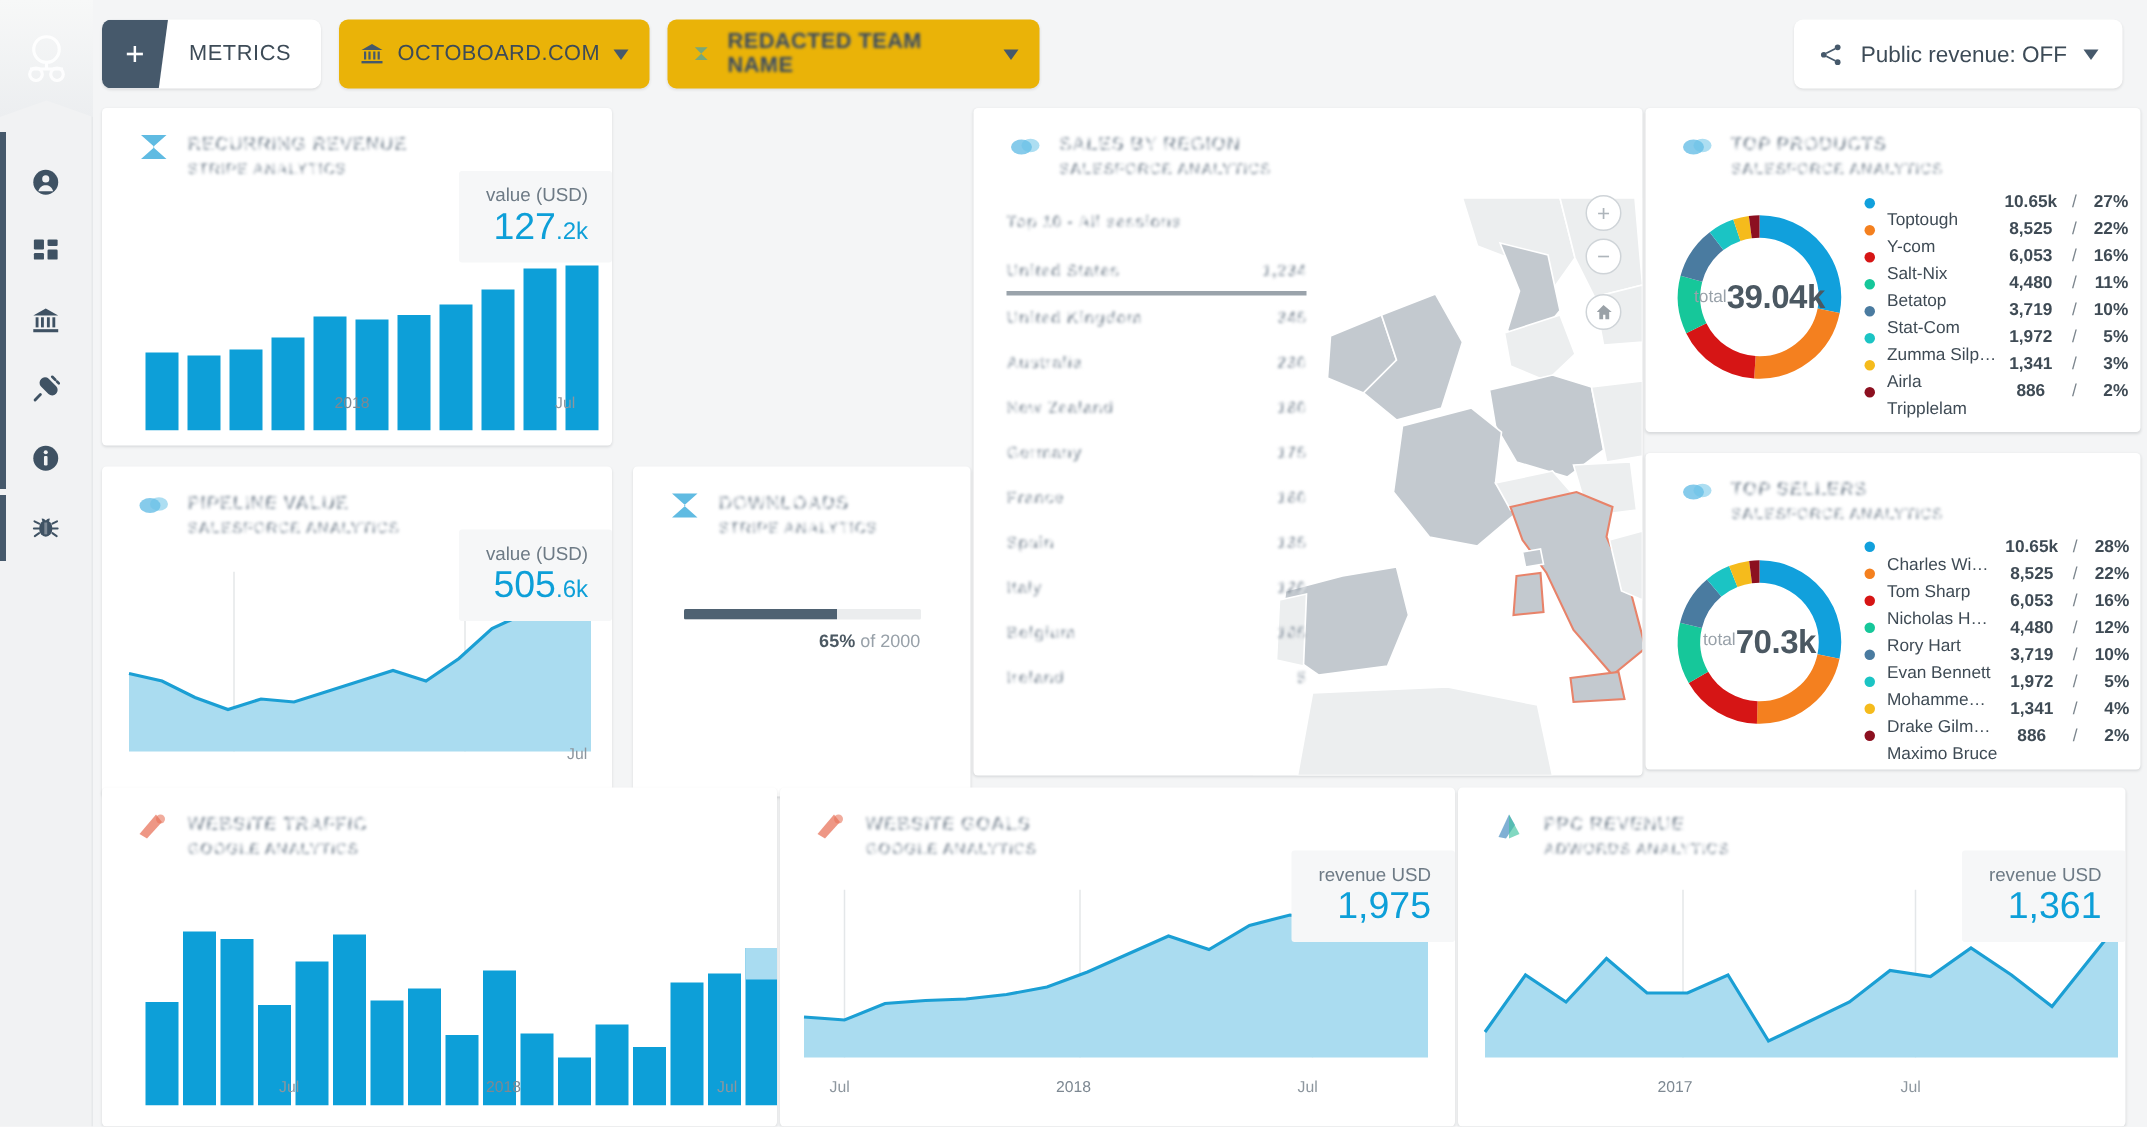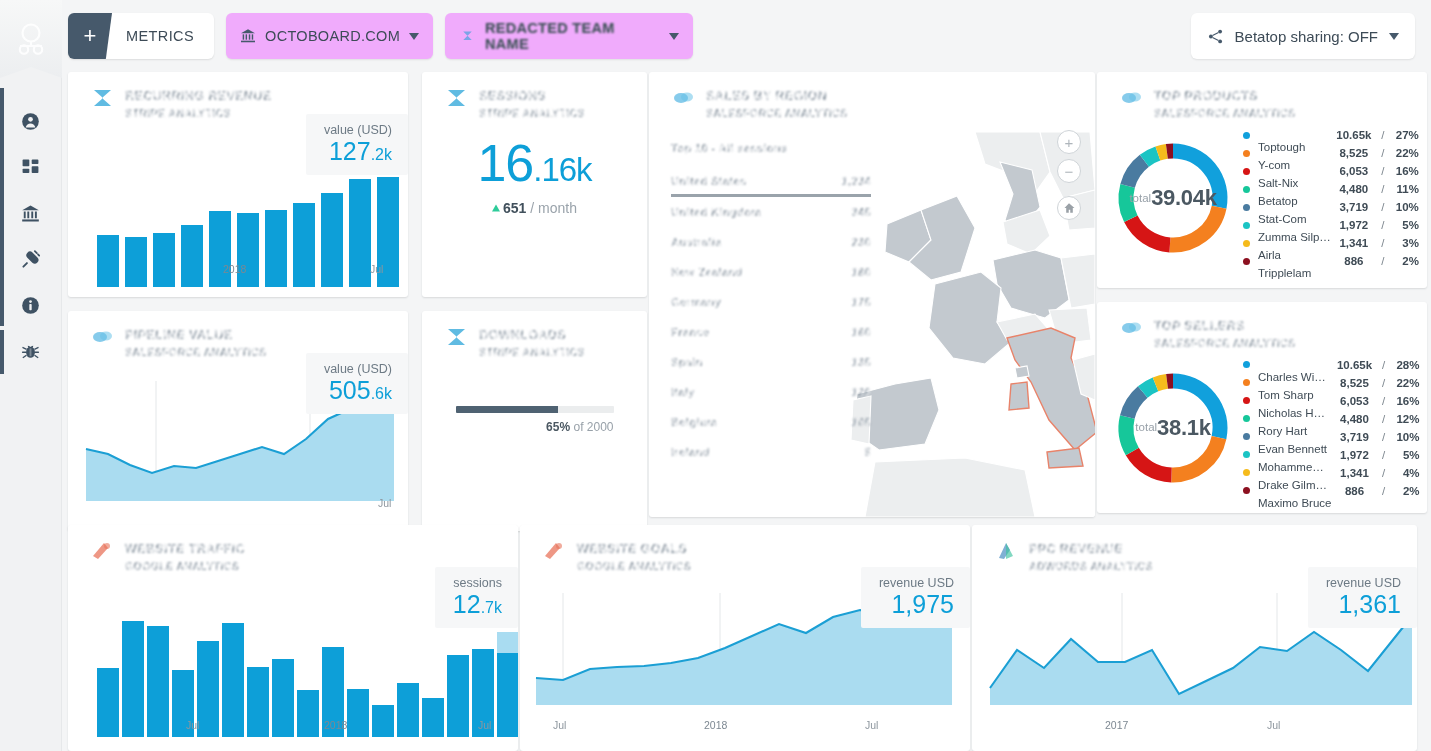--- a/index.html
+++ b/index.html
@@ -57,21 +57,21 @@
     width: 44px; height: 46px; background: #46596b; color: #fff;
     display: flex; align-items: center; justify-content: center;
     font-size: 22px; font-weight: 300; line-height: 1;
     clip-path: polygon(0 0, 100% 0, 86% 100%, 0 100%);
   }
   .btn-metrics .lbl {
     padding: 0 20px 0 14px; font-size: 14.5px; letter-spacing: .4px;
     color: #3d4b57; font-weight: 400;
   }
   .pill {
-    display: flex; align-items: center; height: 46px; background: #f0abfc;
+    display: flex; align-items: center; height: 46px; background: #eab308;
     border-radius: 6px; box-shadow: 0 1px 2px rgba(0,0,0,.09);
     padding: 0 14px; gap: 9px; cursor: pointer;
   }
   .pill .txt { font-size: 14.5px; color: #3d4b57; letter-spacing: .3px; }
   .pill svg { flex: 0 0 auto; }
   .caret { width: 0; height: 0; border-left: 5.5px solid transparent;
            border-right: 5.5px solid transparent; border-top: 7px solid #46596b; }
   .pill-team { width: 248px; justify-content: space-between; }
   .blurtext {
     color: transparent;
@@ -271,21 +271,21 @@
       </div>
 
       <div class="topbar-right">
         <div class="btn-share">
           <svg width="17" height="17" viewBox="0 0 24 24">
             <circle cx="18.5" cy="5" r="2.7" fill="#46596b"></circle>
             <circle cx="5.5" cy="12" r="2.7" fill="#46596b"></circle>
             <circle cx="18.5" cy="19" r="2.7" fill="#46596b"></circle>
             <path d="M16.2 6.3 L7.8 10.7 M7.8 13.3 L16.2 17.7" stroke="#46596b" stroke-width="1.6"></path>
           </svg>
-          <span class="txt">Betatop sharing: OFF</span>
+          <span class="txt">Public revenue: OFF</span>
           <span class="caret"></span>
         </div>
       </div>
     </div>
 
     <div class="grid">
 
       <div class="col" style="flex:0 0 auto;">
         <div style="display:flex;gap:14px;">
 
@@ -322,40 +322,20 @@
             </svg>
             <svg width="340" height="135" viewBox="0 0 340 135" style="position:absolute;left:-56px;top:80px;">
               <rect x="393" y="12" width="22" height="123" fill="#0d9fd8"></rect>
               <rect x="421" y="11" width="22" height="124" fill="#0d9fd8"></rect>
               <rect x="421" y="11" width="22" height="11" fill="#a9dcf1"></rect>
             </svg>
             <span class="axis-lbl" style="left:155px;bottom:22px;">2018</span>
             <span class="axis-lbl light" style="left:302px;bottom:22px;">Jul</span>
           </div>
 
-          <div class="card" style="width:225px;height:225px;">
-            <div class="card-head">
-              <div class="head-row">
-                <svg class="src-icon" viewBox="0 0 26 22">
-                  <path d="M4 3h17l-9 8 9 8H4l9-8z" fill="#1c9ed6" opacity=".7"></path>
-                </svg>
-                <div class="titles">
-                  <span class="c-title blurtext">SESSIONS</span>
-                  <span class="c-sub blurtext">STRIPE ANALYTICS</span>
-                </div>
-              </div>
-            </div>
-            <div class="bignum-wrap">
-              <div class="bignum"><span>16</span><span class="sm">.16k</span></div>
-              <div class="bigsub">
-                <span class="tri"></span><b>651</b>
-                <span>/ month</span>
-              </div>
-            </div>
-          </div>
         </div>
 
         <div style="display:flex;gap:14px;">
 
           <div class="card" style="width:340px;height:220px;">
             <div class="card-head">
               <div class="head-row">
                 <svg class="src-icon" viewBox="0 0 26 22">
                   <ellipse cx="10" cy="11" rx="7" ry="5" fill="#36a9dd" opacity=".6"></ellipse>
                   <ellipse cx="16" cy="10" rx="6" ry="4.5" fill="#69c3e8" opacity=".55"></ellipse>
@@ -616,21 +596,21 @@
                   <path d="M108.0037149720946,71.62591339906396 A47,47 0 0 1 60.50878712559083,108.9763374920097" stroke="#f4801f" stroke-width="15" fill="none"></path>
                   <path d="M60.50878712559083,108.9763374920097 A47,47 0 0 1 21.296806022131378,85.5" stroke="#d61515" stroke-width="15" fill="none"></path>
                   <path d="M21.296806022131378,85.5 A47,47 0 0 1 16.32485628879354,50.91933003105693" stroke="#16c79a" stroke-width="15" fill="none"></path>
                   <path d="M16.32485628879354,50.91933003105693 A47,47 0 0 1 31.788982344732645,25.99591117340804" stroke="#4a7ba0" stroke-width="15" fill="none"></path>
                   <path d="M31.788982344732645,25.99591117340804 A47,47 0 0 1 44.53186458396462,18.36670714824458" stroke="#1bc4c4" stroke-width="15" fill="none"></path>
                   <path d="M44.53186458396462,18.36670714824458 A47,47 0 0 1 56.0501546820338,15.378123796952622" stroke="#f5bb1c" stroke-width="15" fill="none"></path>
                   <path d="M56.0501546820338,15.378123796952622 A47,47 0 0 1 61.99999999999999,15" stroke="#8c1020" stroke-width="15" fill="none"></path>
                 </svg>
               <div class="donut-center">
                 <span class="tot">total</span>
-                <span class="big">38.1k</span>
+                <span class="big">70.3k</span>
               </div>
             </div>
             <div class="legend" id="legend-sellers">
                 <div class="lg-row">
                   <span class="lg-dot" style="background:#11a0dc"></span>
                   <span class="lg-name">Charles Wi…</span>
                   <span class="lg-val">10.65k</span>
                   <span class="lg-slash">/</span>
                   <span class="lg-pct">28%</span>
                 </div>
@@ -696,24 +676,20 @@
           <div class="head-row">
             <svg class="src-icon" viewBox="0 0 26 22">
               <path d="M3 16 L14 3 L18 8 L8 19 Z" fill="#e8745c" opacity=".75"></path>
               <circle cx="17" cy="6" r="3" fill="#e8745c" opacity=".6"></circle>
             </svg>
             <div class="titles">
               <span class="c-title blurtext">WEBSITE TRAFFIC</span>
               <span class="c-sub blurtext">GOOGLE ANALYTICS</span>
             </div>
           </div>
-        </div>
-        <div class="valbox">
-          <span class="unit">sessions</span>
-          <span class="num"><span>12</span><span class="sm">.7k</span></span>
         </div>
         <svg width="450" height="140" viewBox="0 0 450 140" style="position:absolute;left:0;top:72px;">
           <g fill="#0d9fd8">
             <rect x="29" y="71" width="22" height="69"></rect>
             <rect x="54" y="24" width="22" height="116"></rect>
             <rect x="79" y="29" width="22" height="111"></rect>
             <rect x="104" y="73" width="22" height="67"></rect>
             <rect x="129" y="44" width="22" height="96"></rect>
             <rect x="154" y="26" width="22" height="114"></rect>
             <rect x="179" y="70" width="22" height="70"></rect>

